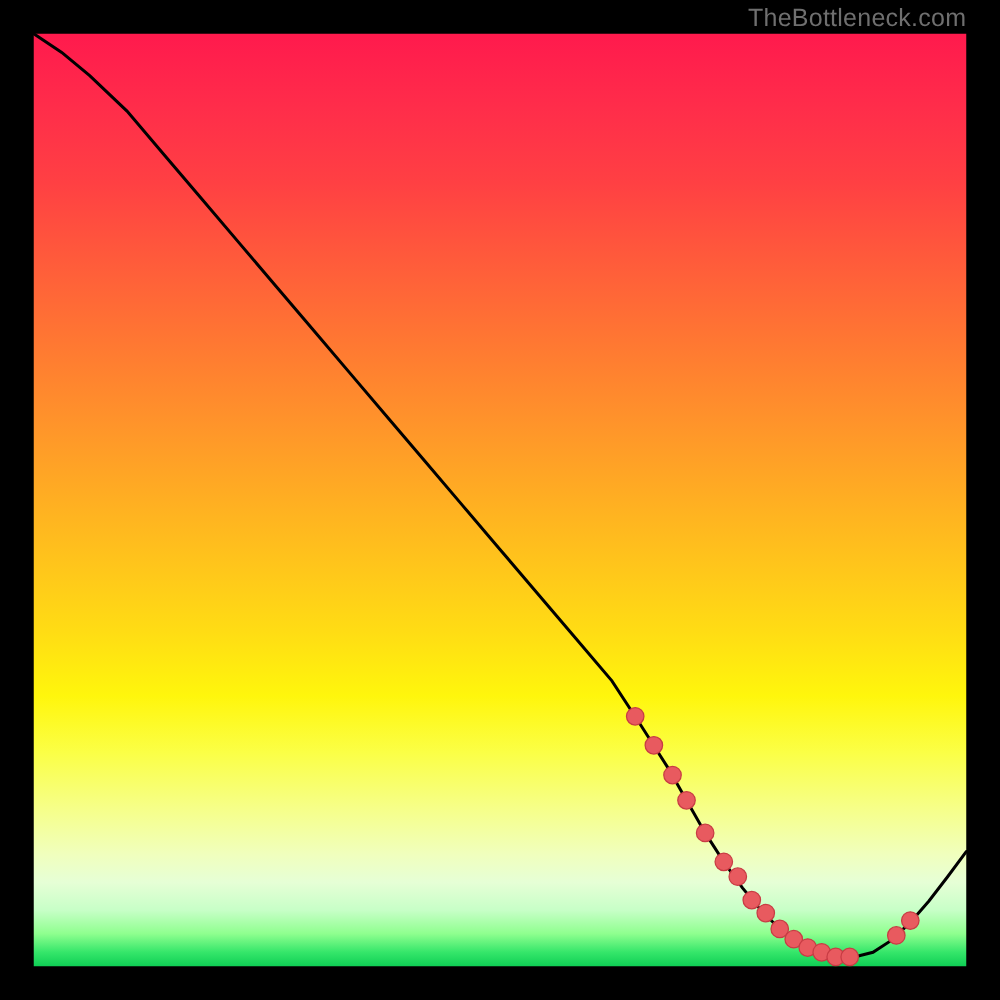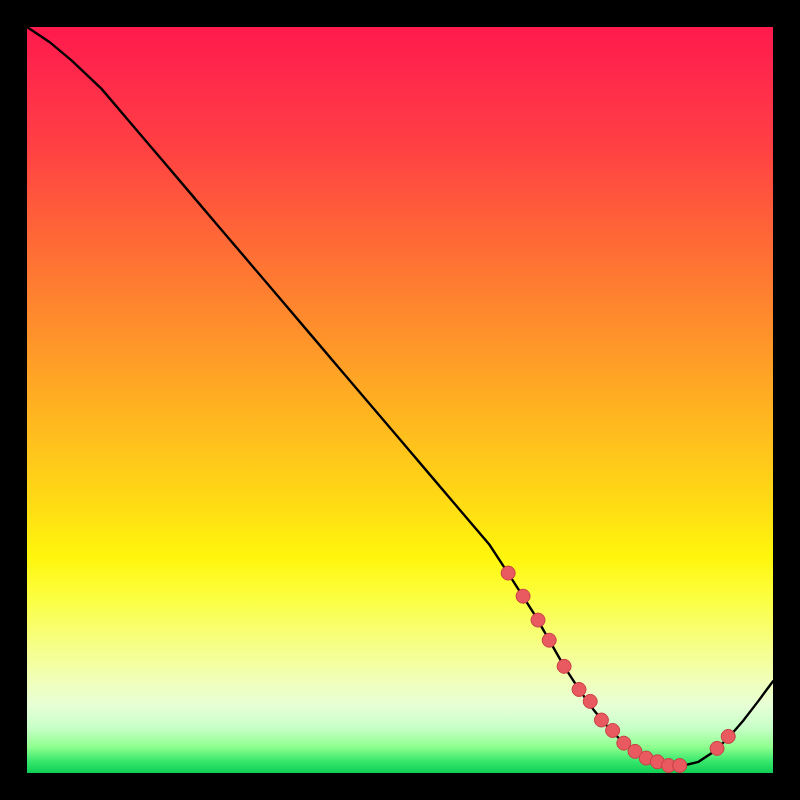--- a/index.html
+++ b/index.html
@@ -61,20 +61,21 @@
     color: #6f6f6f;
     font-size: 20px;
     letter-spacing: 0.2px;
     user-select: none;
   }
 </style>
 </head>
 <body>
 
 <div class="stage">
+  <div class="watermark">TheBottleneck.com</div>
 
   <div class="plot">
     <svg viewBox="0 0 746 746" preserveAspectRatio="none">
       <path id="curve-path" fill="none" stroke-width="2.4" stroke-linecap="round" d="M0.00 0.00 L22.38 14.92 L44.76 33.57 L74.60 61.92 L104.44 96.98 L134.28 132.04 L164.12 167.10 L193.96 202.17 L223.80 237.23 L253.64 272.29 L283.48 307.35 L313.32 342.41 L343.16 377.48 L373.00 412.54 L402.84 447.60 L432.68 482.66 L462.52 517.72 L484.90 552.04 L507.28 587.10 L522.20 613.21 L537.12 639.32 L552.04 662.45 L566.96 683.34 L581.88 701.24 L596.80 716.16 L611.72 727.35 L626.64 734.81 L641.56 738.54 L656.48 738.54 L671.40 734.81 L686.32 725.11 L701.24 710.94 L716.16 693.78 L731.08 674.38 L746.00 654.24" stroke="#000000"></path>
       <g id="dots-group">
           <circle cx="481.17" cy="546.07" r="7" fill="#e85a5f" stroke="#c83c44" stroke-width="1"></circle>
           <circle cx="496.09" cy="569.20" r="7" fill="#e85a5f" stroke="#c83c44" stroke-width="1"></circle>
           <circle cx="511.01" cy="593.07" r="7" fill="#e85a5f" stroke="#c83c44" stroke-width="1"></circle>
           <circle cx="522.20" cy="613.21" r="7" fill="#e85a5f" stroke="#c83c44" stroke-width="1"></circle>
           <circle cx="537.12" cy="639.32" r="7" fill="#e85a5f" stroke="#c83c44" stroke-width="1"></circle>

